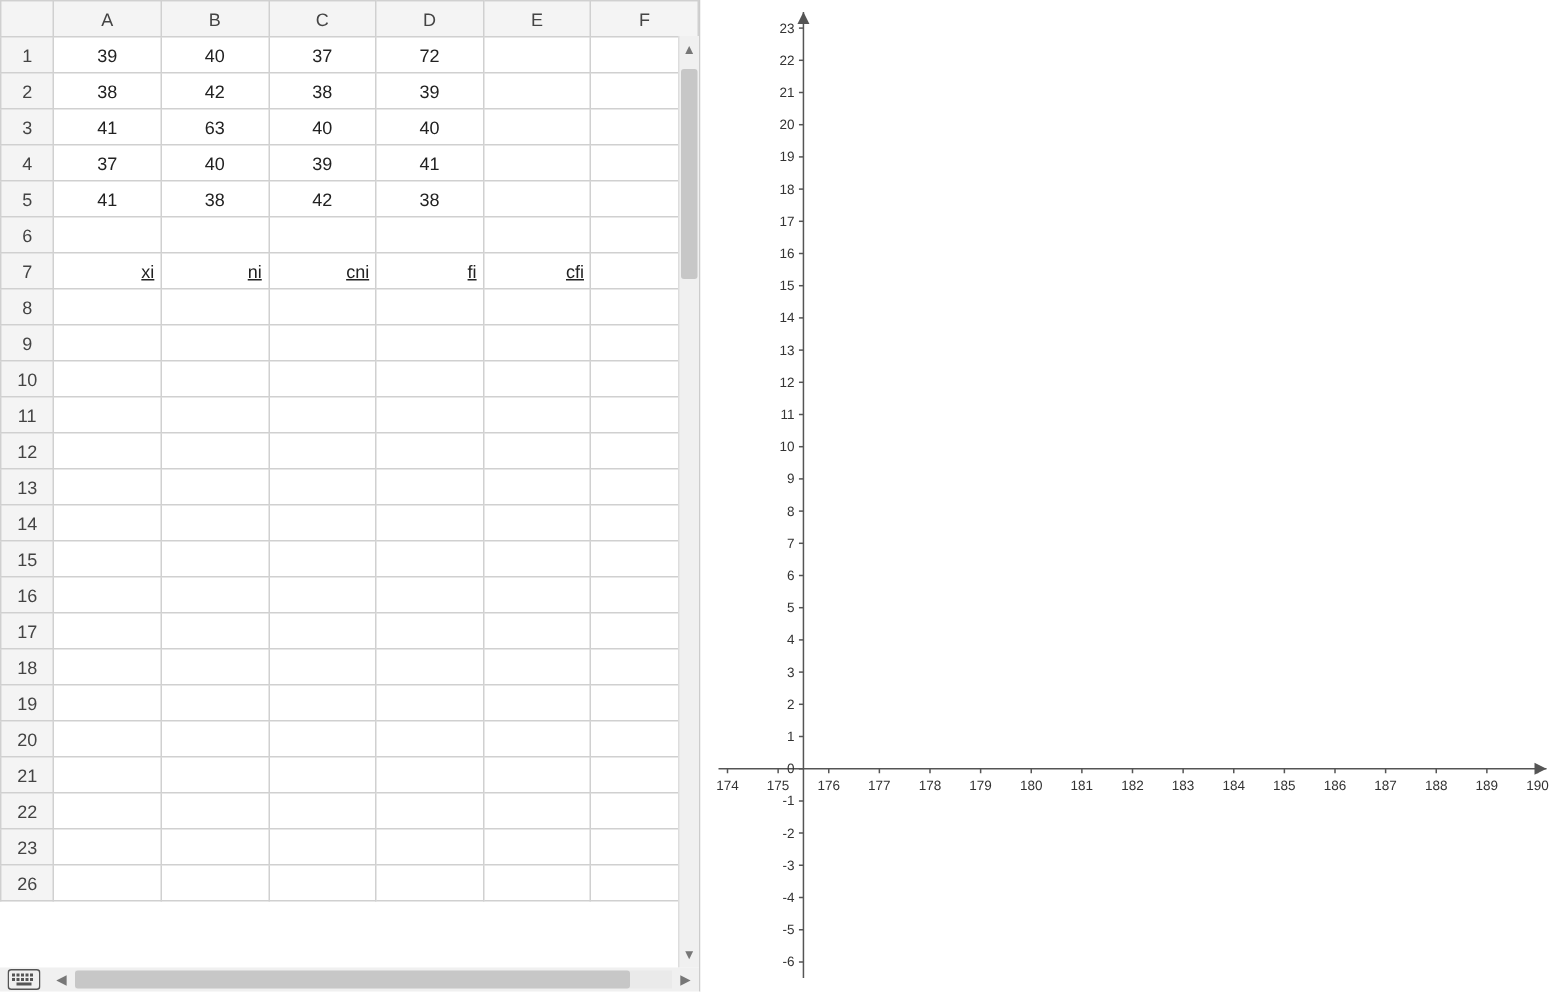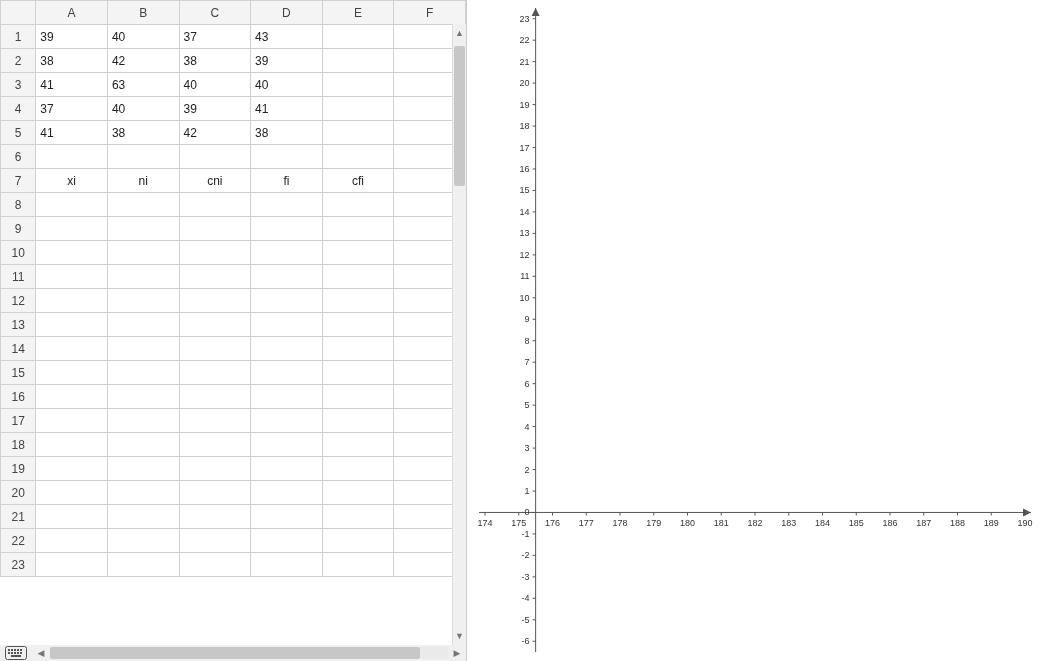--- a/index.html
+++ b/index.html
@@ -53,22 +53,22 @@
   }
   .sheet .colhead {
     width: 69px;
   }
   .sheet .rowhead {
     background: #f4f4f4;
     text-align: center;
     color: #444;
     width: 34px;
   }
-  .sheet td.num { text-align: left; }
-  .sheet td.txt { text-align: center; }
+  .sheet td.num { text-align: center; }
+  .sheet td.txt { text-align: right; text-decoration: underline; }
   .sheet td {
     color: #222;
   }
   .vscroll {
     position: absolute;
     right: 0;
     top: 24px;
     width: 14px;
     bottom: 16px;
     background: #f0f0f0;
@@ -177,21 +177,21 @@
             <th class="colhead">E</th>
             <th class="colhead">F</th>
           </tr>
         </thead>
         <tbody id="sheet-body">
             <tr>
               <th class="rowhead">1</th>
               <td class="num">39</td>
               <td class="num">40</td>
               <td class="num">37</td>
-              <td class="num">43</td>
+              <td class="num">72</td>
               <td></td>
               <td></td>
             </tr>
             <tr>
               <th class="rowhead">2</th>
               <td class="num">38</td>
               <td class="num">42</td>
               <td class="num">38</td>
               <td class="num">39</td>
               <td></td>
@@ -372,20 +372,29 @@
               <th class="rowhead">22</th>
               <td></td>
               <td></td>
               <td></td>
               <td></td>
               <td></td>
               <td></td>
             </tr>
             <tr>
               <th class="rowhead">23</th>
+              <td></td>
+              <td></td>
+              <td></td>
+              <td></td>
+              <td></td>
+              <td></td>
+            </tr>
+            <tr>
+              <th class="rowhead">26</th>
               <td></td>
               <td></td>
               <td></td>
               <td></td>
               <td></td>
               <td></td>
             </tr>
           </tbody>
       </table>
     </div>

